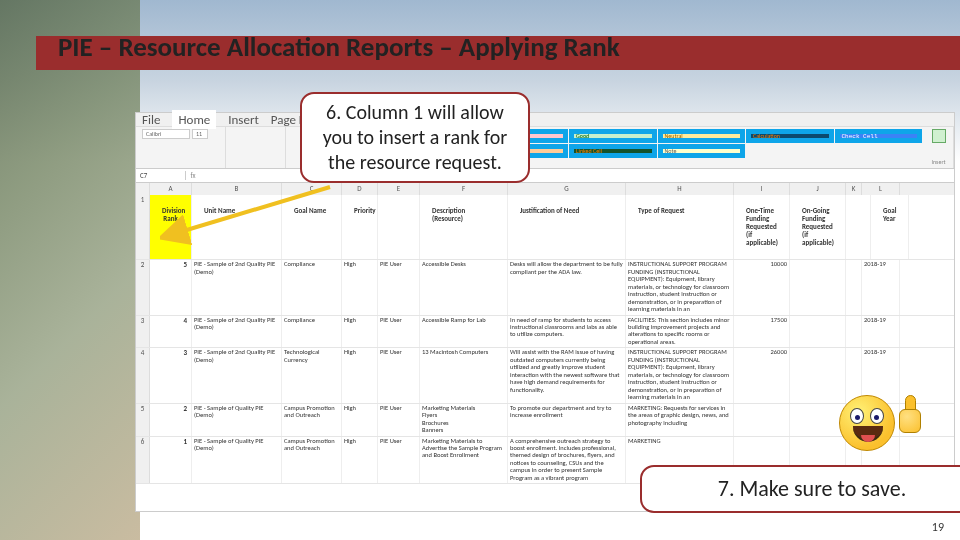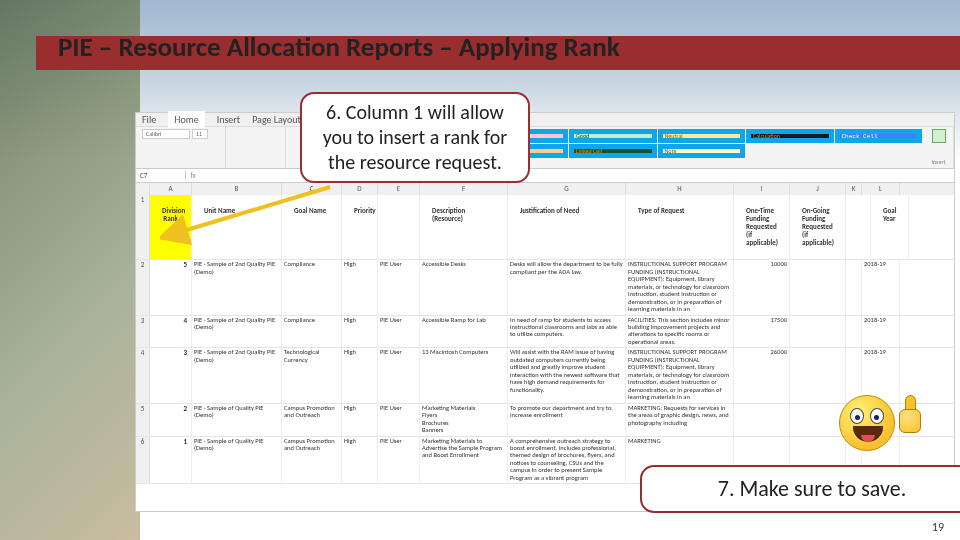--- a/index.html
+++ b/index.html
@@ -49,21 +49,21 @@
     border: 1px solid #ccc;
   }
   .ribbon-tabs {
     display: flex;
     background: #f0f0f0;
     height: 14px;
     border-bottom: 1px solid #ddd;
     align-items: center;
     gap: 12px;
     padding-left: 6px;
-    font-size: 10px;
+    font-size: 13px;
   }
   .ribbon-tabs span { color: #555; }
   .ribbon-tabs .active { background: #fff; padding: 2px 6px; }
   .ribbon {
     display: flex;
     background: #f4f4f4;
     height: 42px;
     border-bottom: 1px solid #ccc;
     font-size: 7px;
     color: #666;
@@ -96,21 +96,21 @@
     display: flex;
     align-items: center;
     padding-left: 2px;
     border: 5px solid #0ea5e9;
     background: #fafafa;
   }
   .sc-normal { background: #fff; }
   .sc-bad { background: #ffc7ce; color: #9c0006; }
   .sc-good { background: #c6efce; color: #006100; }
   .sc-neutral { background: #ffeb9c; color: #9c6500; }
-  .sc-calc { background: #0f172a; color: #fa7d00; }
+  .sc-calc { background: #0c4a6e; color: #fa7d00; }
   .sc-check { background: #3b82f6; color: #fff; font-family: Liberation Mono, monospace; }
   .sc-expl { font-style: italic; color: #7f7f7f; }
   .sc-input { background: #ffcc99; }
   .sc-linked { background: #14532d; color: #fa7d00; }
   .sc-note { background: #ffffcc; }
   .namebox-row {
     display: flex;
     height: 14px;
     border-bottom: 1px solid #ccc;
     align-items: center;

